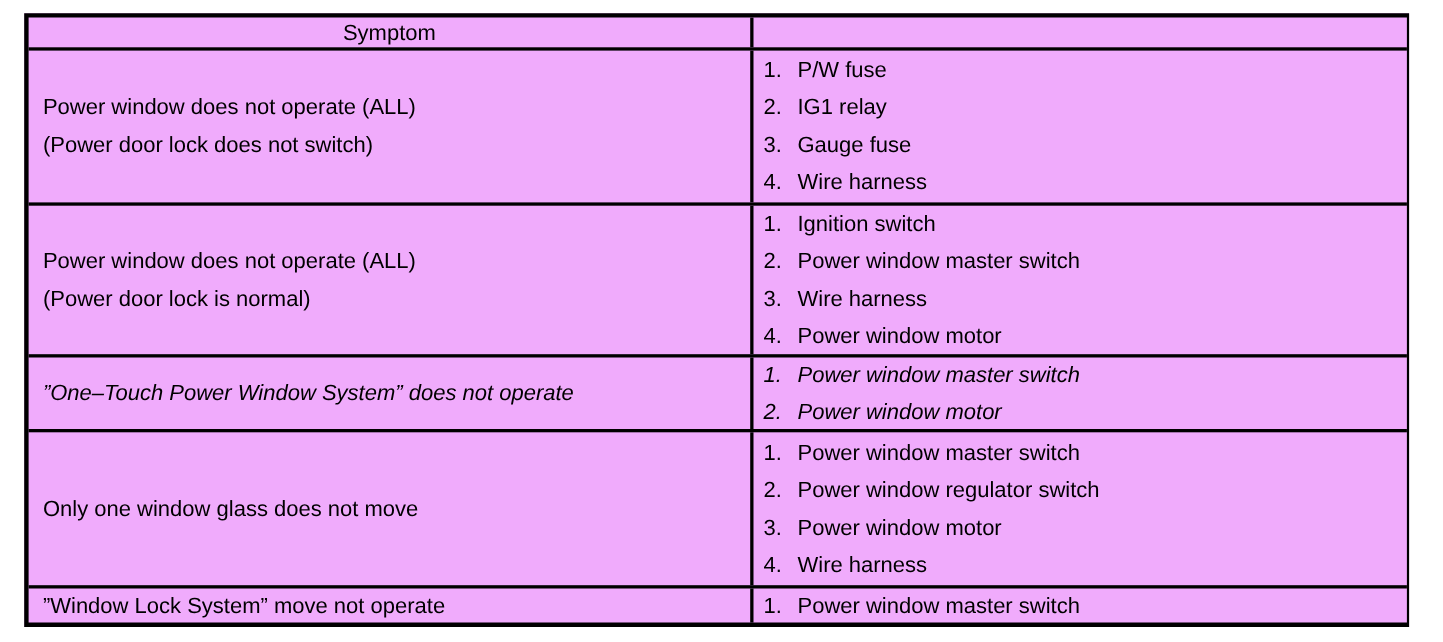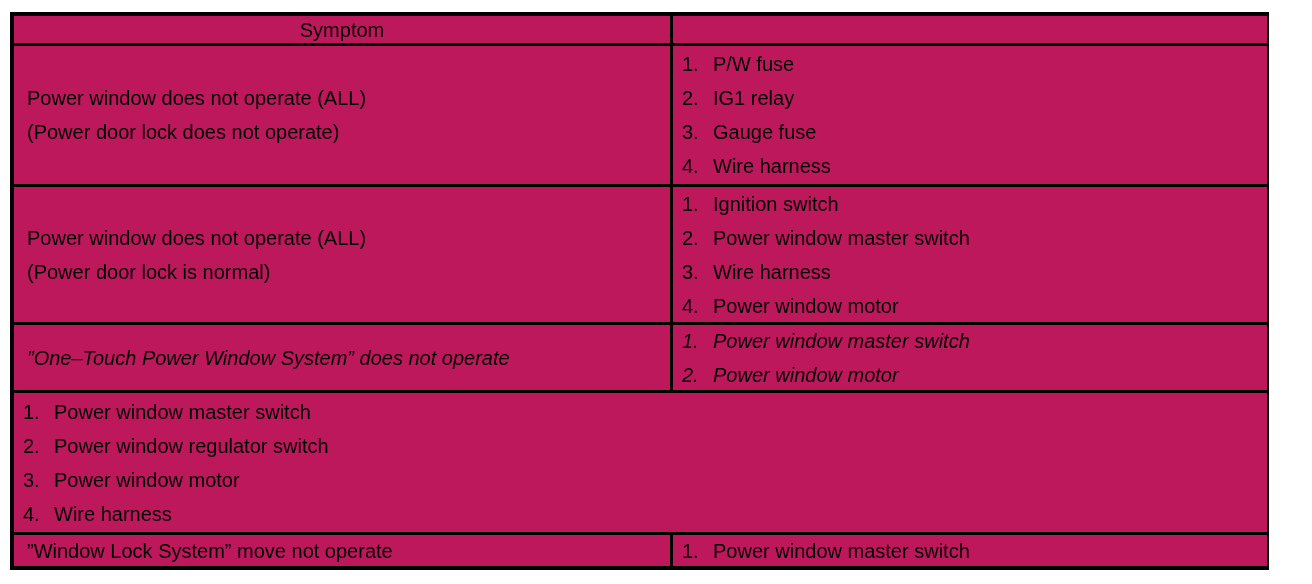--- a/index.html
+++ b/index.html
@@ -9,26 +9,26 @@
   }
   body {
     width: 1312px;
     height: 584px;
     font-family: "Liberation Sans", "DejaVu Sans", sans-serif;
     color: #000000;
     -webkit-font-smoothing: antialiased;
   }
   .tbl {
     position: absolute;
-    left: 10px;
+    left: 22px;
     top: 12px;
     width: 1253px; 
     border: 4px solid #000;
     border-right-width: 2px;
-    background: #be185d;
+    background: #f0abfc;
   }
   .row {
     display: flex;
     border-top: 3px solid #000;
   }
   .row:first-child {
     border-top: none;
   }
   .cell {
     box-sizing: border-box;
@@ -84,21 +84,21 @@
 
   <div class="row hdr">
     <div class="cell cell-left">
       <span class="txt">Symptom</span>
     </div>
   </div>
 
   <div class="row r1">
     <div class="cell cell-left">
       <div class="txt">Power window does not operate (ALL)</div>
-      <div class="txt">(Power door lock does not operate)</div>
+      <div class="txt">(Power door lock does not switch)</div>
     </div>
     <div class="cell cell-right">
       <div class="area-item">
         <span class="num">1.</span>
         <span>P/W fuse</span>
       </div>
       <div class="area-item">
         <span class="num">2.</span>
         <span>IG1 relay</span>
       </div>
@@ -148,20 +148,23 @@
         <span>Power window master switch</span>
       </div>
       <div class="area-item">
         <span class="num">2.</span>
         <span>Power window motor</span>
       </div>
     </div>
   </div>
 
   <div class="row r4">
+    <div class="cell cell-left">
+      <div class="txt">Only one window glass does not move</div>
+    </div>
     <div class="cell cell-right">
       <div class="area-item">
         <span class="num">1.</span>
         <span>Power window master switch</span>
       </div>
       <div class="area-item">
         <span class="num">2.</span>
         <span>Power window regulator switch</span>
       </div>
       <div class="area-item">

